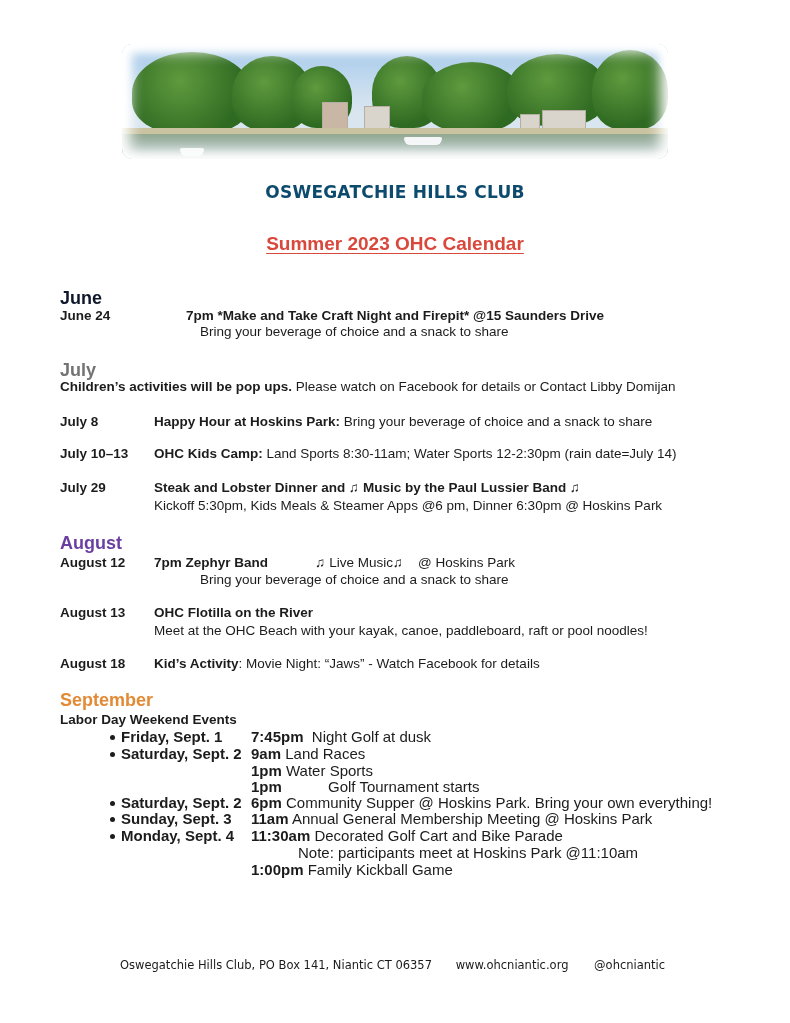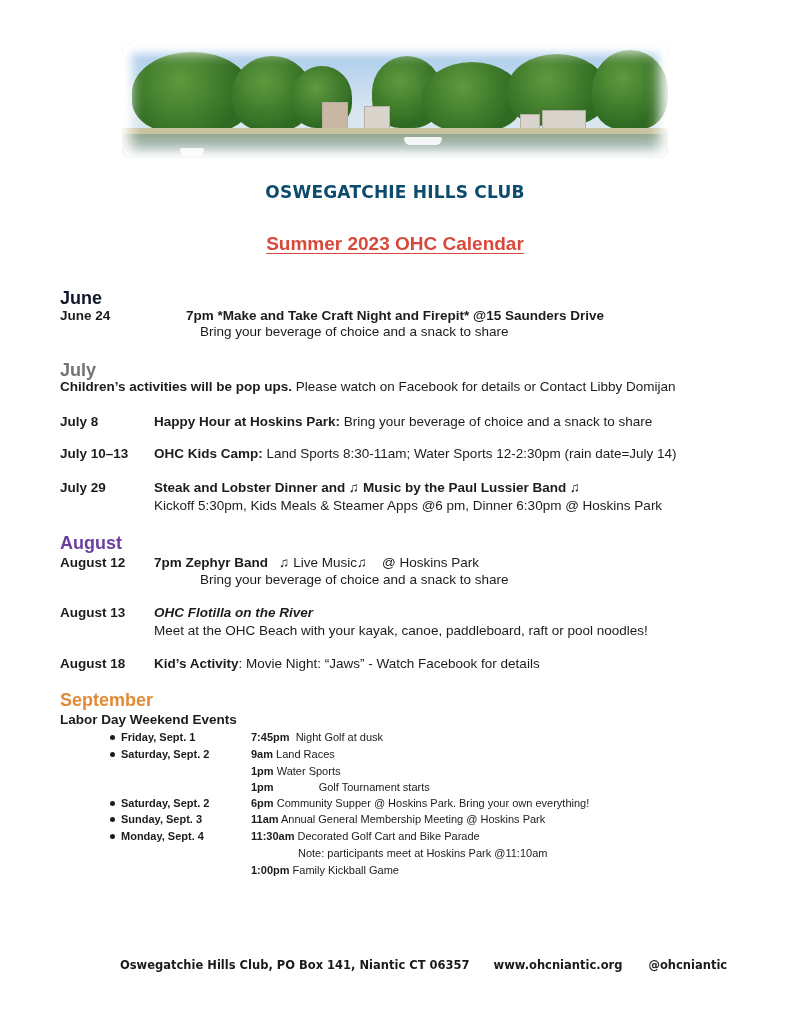--- a/index.html
+++ b/index.html
@@ -28,25 +28,25 @@
       position: absolute; top: 233px; left: 0; width: 790px; text-align: center;
       font-weight: bold; font-size: 19px; color: #d9483b; text-decoration: underline; text-underline-offset: 3px;
     }
 
     .month { position: absolute; left: 60px; font-weight: bold; font-size: 18px; }
     .row { position: absolute; left: 60px; font-size: 13.5px; white-space: nowrap; }
     .date { position: absolute; left: 0; font-weight: bold; }
     .b { font-weight: bold; }
     .desc { position: absolute; white-space: nowrap; }
 
-    .sep-row { position: absolute; font-size: 11px; white-space: nowrap; height: 16px; line-height: 16px; }
+    .sep-row { position: absolute; font-size: 15px; white-space: nowrap; height: 16px; line-height: 16px; }
     .bullet { display: inline-block; width: 5px; height: 5px; border-radius: 50%; background: #1c1c1c; margin-right: 6px; vertical-align: middle; position: relative; top: -1px; }
 
     .footer {
-      position: absolute; top: 958px; left: 120px; font-family: "DejaVu Sans", sans-serif; font-weight: bold; font-size: 11.5px; color: #1a1a1a; white-space: nowrap;
+      position: absolute; top: 958px; left: 120px; font-family: "DejaVu Sans", sans-serif; font-weight: normal; font-size: 11.5px; color: #1a1a1a; white-space: nowrap;
     }
     .footer span { display: inline-block; }
   </style>
 </head>
 <body>
 
 <div class="photo">
   <div class="tree" style="left:10px;top:8px;width:120px;height:82px;"></div>
   <div class="tree" style="left:110px;top:12px;width:80px;height:75px;"></div>
   <div class="tree" style="left:170px;top:22px;width:60px;height:62px;"></div>
@@ -92,27 +92,27 @@
 
 <div class="row" style="top:480px;">
   <span class="date">July 29</span>
   <span class="desc b" style="left:94px;top:0;">Steak and Lobster Dinner  and  ♫ Music by the Paul Lussier Band ♫</span>
   <span class="desc" style="left:94px;top:18px;">Kickoff 5:30pm, Kids Meals &amp; Steamer Apps @6 pm, Dinner 6:30pm @ Hoskins Park</span>
 </div>
 
 <div class="month" style="top:533px;color:#6a3fa0;">August</div>
 <div class="row" style="top:555px;">
   <span class="date">August 12</span>
-  <span class="desc" style="left:94px;top:0;"><span class="b">7pm  Zephyr Band</span><span style="white-space:pre;">   ♫ Live Music♫    @ Hoskins Park</span></span>
+  <span class="desc" style="left:94px;top:0;"><span class="b">7pm  Zephyr Band</span><span style="white-space:pre;padding-left:36px;">   ♫ Live Music♫    @ Hoskins Park</span></span>
   <span class="desc" style="left:140px;top:17px;">Bring your beverage of choice and a snack to share</span>
 </div>
 
 <div class="row" style="top:605px;">
   <span class="date">August 13</span>
-  <span class="desc b" style="left:94px;top:0;font-style:italic;">OHC Flotilla on the River</span>
+  <span class="desc b" style="left:94px;top:0;">OHC Flotilla on the River</span>
   <span class="desc" style="left:94px;top:18px;">Meet at the OHC Beach with your kayak, canoe, paddleboard, raft or pool noodles!</span>
 </div>
 
 <div class="row" style="top:656px;">
   <span class="date">August 18</span>
   <span class="desc" style="left:94px;top:0;"><span class="b">Kid’s Activity</span><span>: Movie Night: “Jaws”  -  Watch Facebook for details</span></span>
 </div>
 
 <div class="month" style="top:690px;color:#e28a35;">September</div>
 <div class="row b" style="top:712px;">Labor Day Weekend Events</div>

